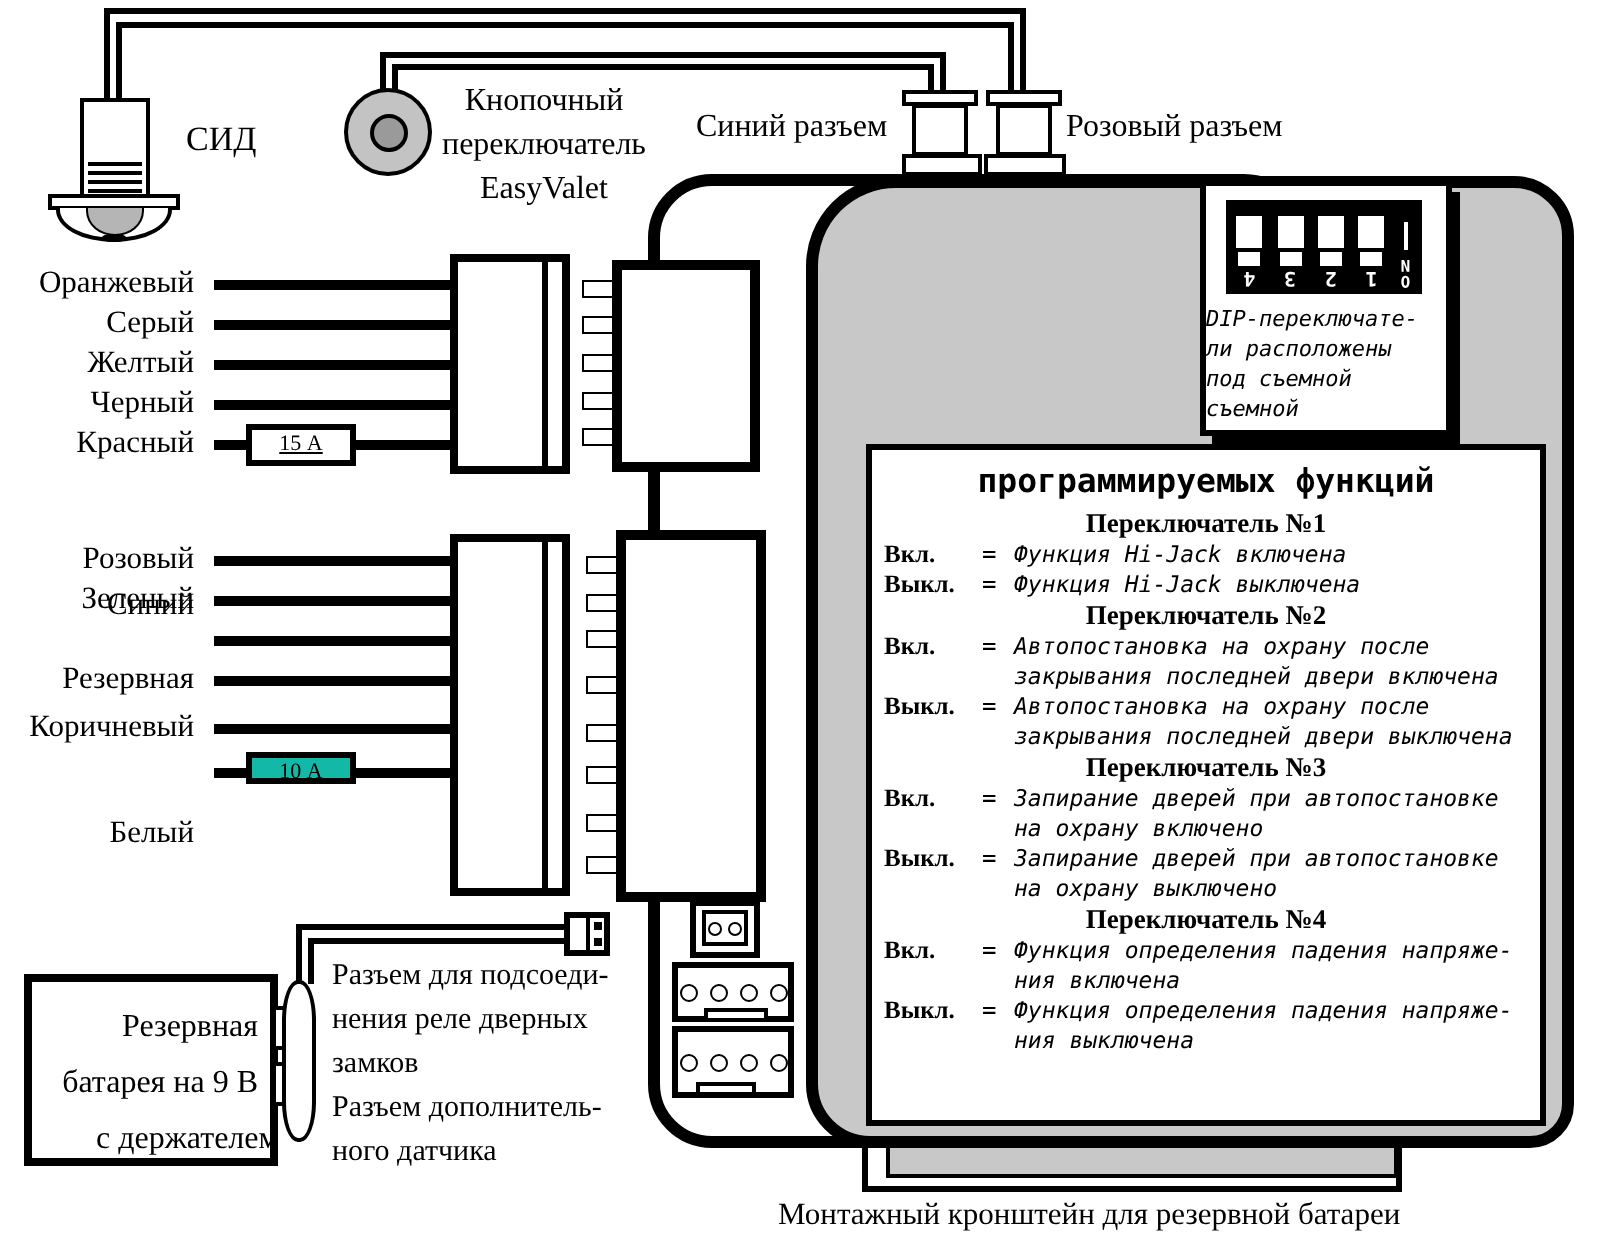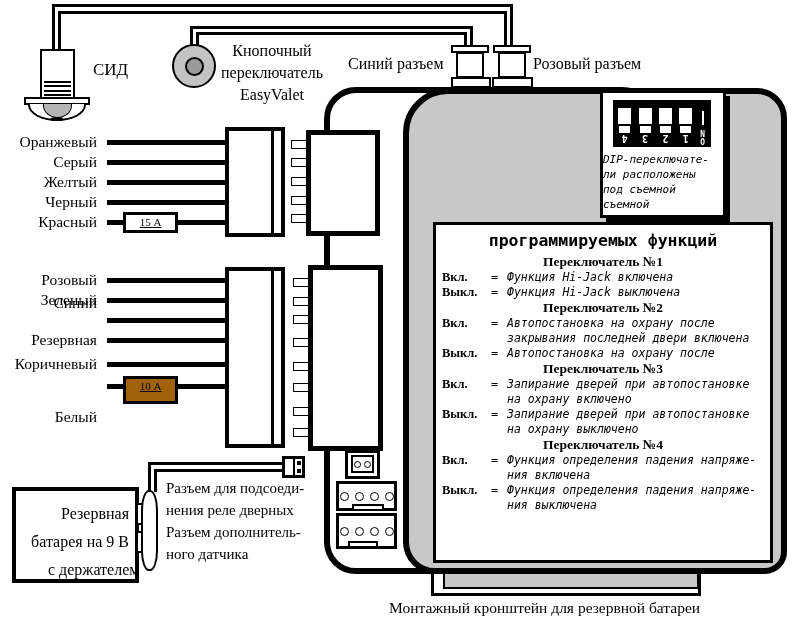--- a/index.html
+++ b/index.html
@@ -134,20 +134,21 @@
       <div>
         <div class="dip-line">Автопостановка на охрану после</div>
         <div class="dip-line">закрывания последней двери включена</div>
       </div>
     </div>
     <div class="dip-row">
       <div class="dip-state">Выкл.</div>
       <div class="dip-eq">=</div>
       <div>
         <div class="dip-line">Автопостановка на охрану после</div>
+        <div class="dip-line">закрывания последней двери выключена</div>
       </div>
     </div>
 
     <div class="dip-header">Переключатель №3</div>
     <div class="dip-row">
       <div class="dip-state">Вкл.</div>
       <div class="dip-eq">=</div>
       <div>
         <div class="dip-line">Запирание дверей при автопостановке</div>
         <div class="dip-line">на охрану включено</div>
@@ -218,21 +219,21 @@
   <div class="abs wirelabel" style="right:709px;top:193px;">Черный</div>
   <div class="abs wirelabel" style="right:709px;top:213px;">Красный</div>
 
   <div class="abs wire" style="left:107px;top:278px;width:118px;"></div>
   <div class="abs wire" style="left:107px;top:298px;width:118px;"></div>
   <div class="abs wire" style="left:107px;top:318px;width:118px;"></div>
   <div class="abs wire" style="left:107px;top:338px;width:118px;"></div>
   <div class="abs wire" style="left:107px;top:362px;width:118px;"></div>
   <div class="abs wire" style="left:107px;top:384px;width:16px;"></div>
   <div class="abs wire" style="left:178px;top:384px;width:47px;"></div>
-  <div class="abs serif" style="left:123px;top:376px;width:55px;height:28px;border:3px solid #000;background:#a16207;font-size:11px;line-height:14px;text-align:center;text-decoration:underline;">10 А</div>
+  <div class="abs serif" style="left:123px;top:376px;width:55px;height:16px;border:3px solid #000;background:#14b8a6;font-size:11px;line-height:14px;text-align:center;text-decoration:underline;">10 А</div>
 
   <div class="abs wirelabel" style="right:709px;top:271px;">Розовый</div>
   <div class="abs wirelabel" style="right:709px;top:291px;">Зеленый</div>
   <div class="abs wirelabel" style="right:709px;top:294px;">Синий</div>
   <div class="abs wirelabel" style="right:709px;top:331px;">Резервная</div>
   <div class="abs wirelabel" style="right:709px;top:355px;">Коричневый</div>
   <div class="abs wirelabel" style="right:709px;top:377px;margin-top:31px;">Белый</div>
 
   <div class="abs" style="left:345px;top:450px;width:35px;height:29px;border:3px solid #000;background:#fff;"></div>
   <div class="abs" style="left:351px;top:455px;width:23px;height:18px;border:2px solid #000;background:#fff;display:flex;align-items:center;justify-content:center;gap:3px;">
@@ -268,19 +269,20 @@
   <div class="abs seg" style="left:154px;top:469px;width:130px;height:2.5px;"></div>
   <div class="abs seg" style="left:154px;top:469px;width:2.5px;height:23px;"></div>
   <div class="abs" style="left:282px;top:456px;width:23px;height:22px;border:3px solid #000;background:#fff;"></div>
   <div class="abs blk" style="left:293px;top:459px;width:2px;height:16px;"></div>
   <div class="abs blk" style="left:297px;top:461px;width:4px;height:4px;"></div>
   <div class="abs blk" style="left:297px;top:469px;width:4px;height:4px;"></div>
 
   <div class="abs" style="left:166px;top:477px;width:170px;">
     <div class="serif" style="font-size:15px;line-height:22px;white-space:nowrap;">Разъем для подсоеди-</div>
     <div class="serif" style="font-size:15px;line-height:22px;white-space:nowrap;">нения реле дверных</div>
+    <div class="serif" style="font-size:15px;line-height:22px;white-space:nowrap;">замков</div>
     <div class="serif" style="font-size:15px;line-height:22px;white-space:nowrap;">Разъем дополнитель-</div>
     <div class="serif" style="font-size:15px;line-height:22px;white-space:nowrap;">ного датчика</div>
   </div>
 
   <div class="abs serif" style="left:389px;top:599px;font-size:15.5px;white-space:nowrap;">Монтажный кронштейн для резервной батареи</div>
 
 </div>
 
 </body></html>

